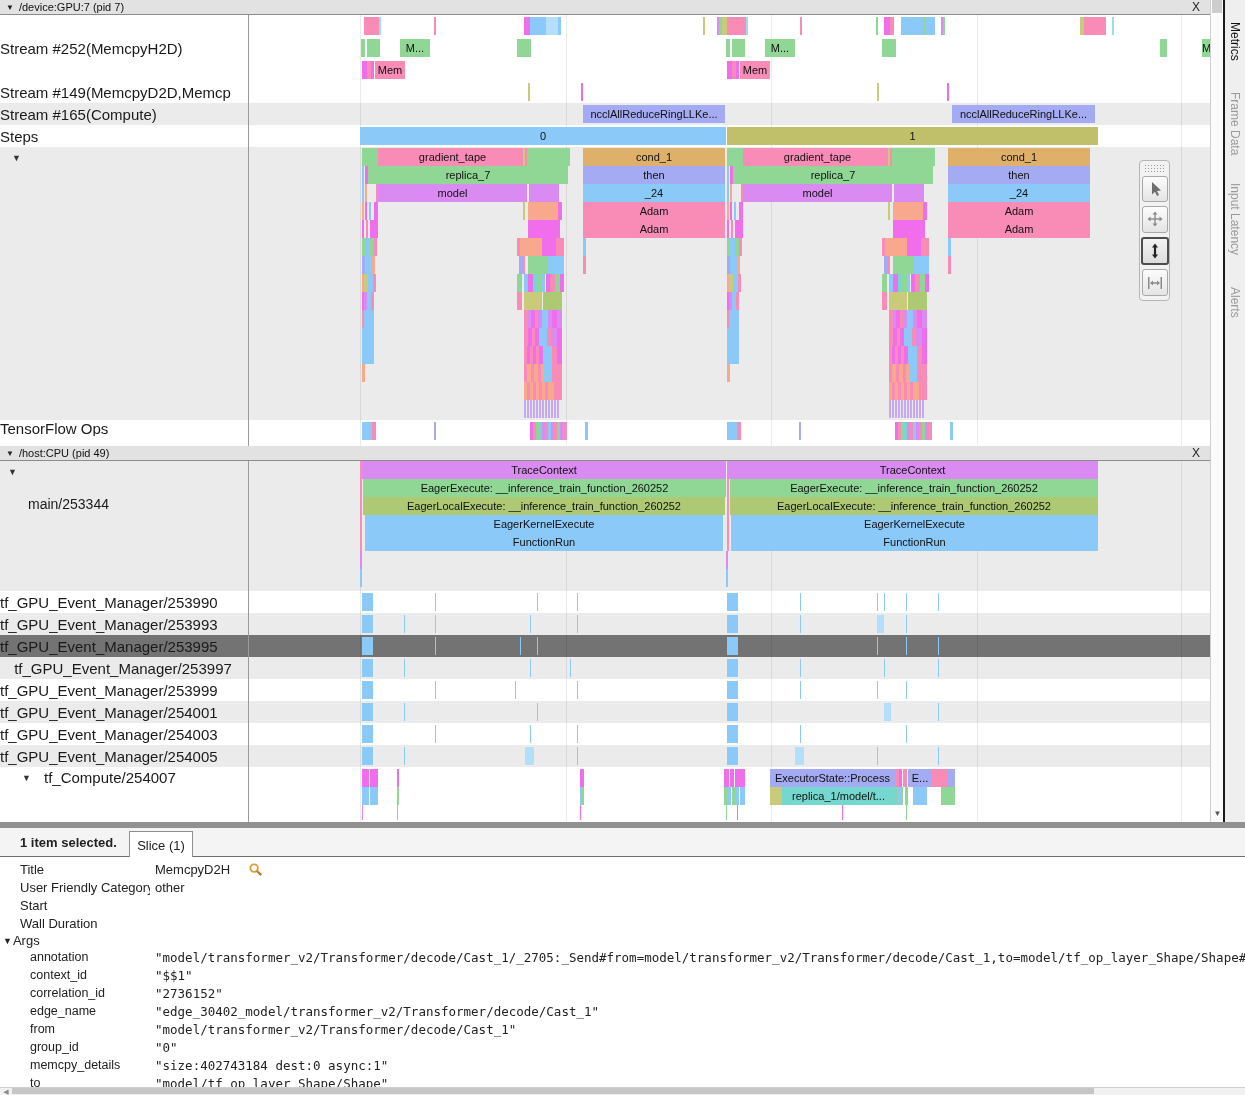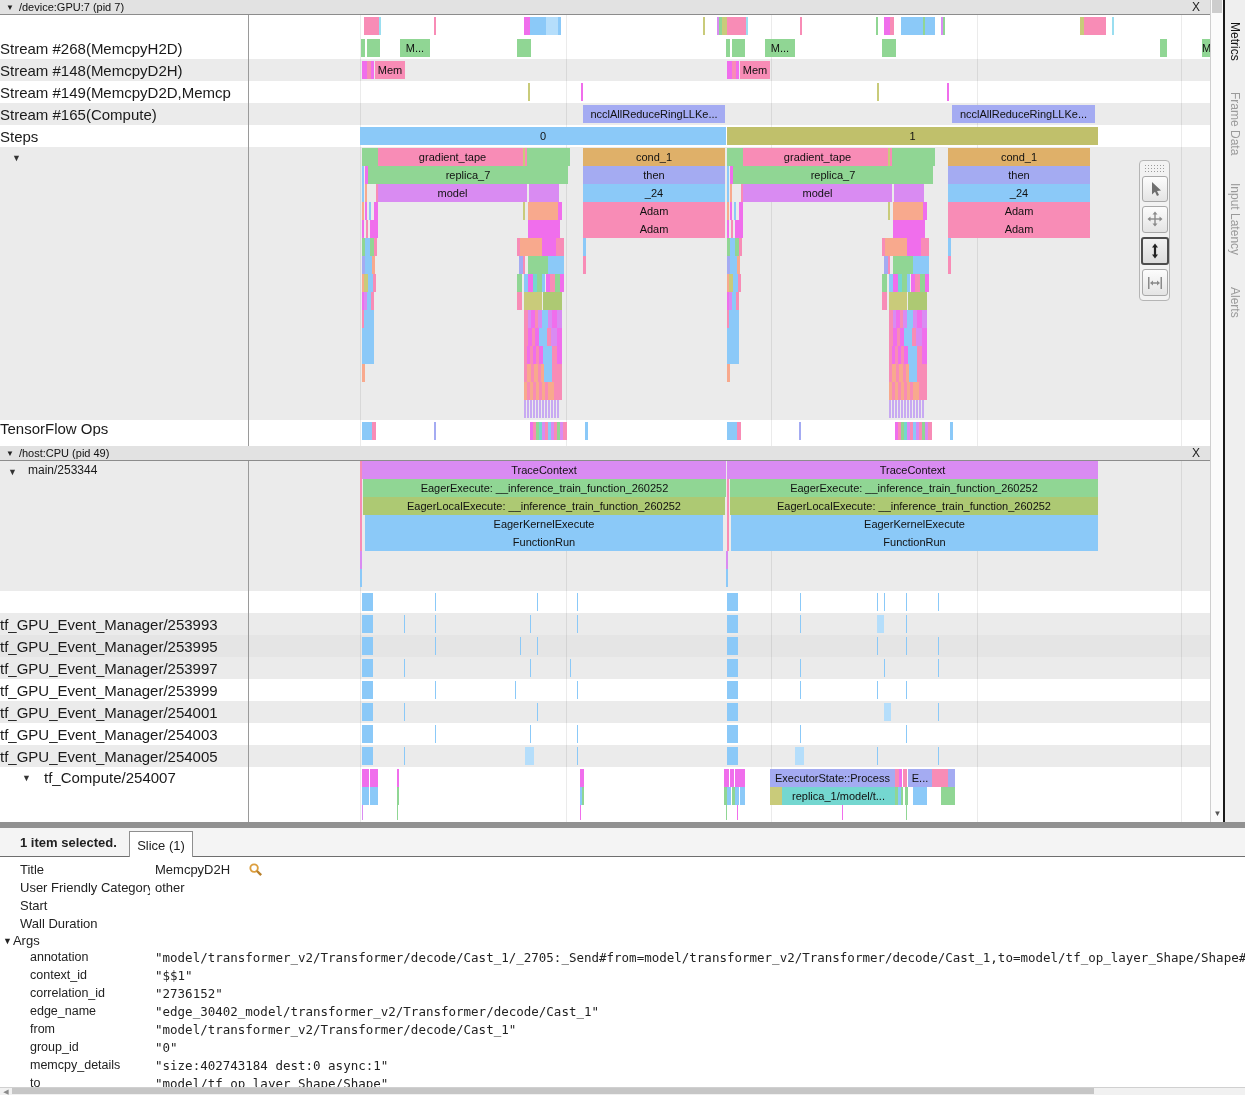--- a/index.html
+++ b/index.html
@@ -73,26 +73,21 @@
 <div id="app">
 
   <div id="trace">
       <div class="hdr" style="top: 0px; height: 14px;">
         <div class="htri">▼</div>
         <div>/device:GPU:7 (pid 7)</div>
         <div class="hclose">X</div>
       </div>
       <div class="track" style="top: 37px; height: 22px; background: rgb(255, 255, 255);">
         <div class="tlabel" style="font-size: 15px;">
-          <span>Stream #268(MemcpyH2D)</span>
-        </div>
-      </div>
-      <div class="track" style="top: 59px; height: 22px; background: rgb(235, 235, 235);">
-        <div class="tlabel" style="font-size: 15px;">
-          <span>Stream #148(MemcpyD2H)</span>
+          <span>Stream #252(MemcpyH2D)</span>
         </div>
       </div>
       <div class="track" style="top: 81px; height: 22px; background: rgb(255, 255, 255);">
         <div class="tlabel" style="font-size: 15px;">
           <span>Stream #149(MemcpyD2D,Memcp</span>
         </div>
       </div>
       <div class="track" style="top: 103px; height: 22px; background: rgb(235, 235, 235);">
         <div class="tlabel" style="font-size: 15px;">
           <span>Stream #165(Compute)</span>
@@ -111,36 +106,41 @@
           <span>TensorFlow Ops</span>
         </div>
       </div>
       <div class="hdr" style="top: 446px; height: 14px;">
         <div class="htri">▼</div>
         <div>/host:CPU (pid 49)</div>
         <div class="hclose">X</div>
       </div>
       <div class="track" style="top: 461px; height: 130px; background: rgb(235, 235, 235);">
         <div class="tri" style="left: 8px; top: 6px;">▼</div>
-        <div class="tlabel toplab" style="font-size: 12px; padding-left: 28px;">
+        <div class="tlabel toplab" style="font-size: 14px; padding-left: 28px; margin-top: 33px;">
           <span>main/253344</span>
         </div>
       </div>
+      <div class="track" style="top: 591px; height: 22px; background: rgb(255, 255, 255);">
+        <div class="tlabel" style="font-size: 15px;">
+          <span>tf_GPU_Event_Manager/253990</span>
+        </div>
+      </div>
       <div class="track" style="top: 613px; height: 22px; background: rgb(235, 235, 235);">
         <div class="tlabel" style="font-size: 15px;">
           <span>tf_GPU_Event_Manager/253993</span>
         </div>
       </div>
-      <div class="track" style="top: 635px; height: 22px; background: #e5e5e5;">
+      <div class="track" style="top: 635px; height: 22px; background: #737373;">
         <div class="tlabel" style="font-size: 15px;">
           <span>tf_GPU_Event_Manager/253995</span>
         </div>
       </div>
       <div class="track" style="top: 657px; height: 22px; background: rgb(235, 235, 235);">
-        <div class="tlabel" style="font-size: 15px;">
+        <div class="tlabel" style="font-size: 15px; justify-content: center;">
           <span>tf_GPU_Event_Manager/253997</span>
         </div>
       </div>
       <div class="track" style="top: 679px; height: 22px; background: rgb(255, 255, 255);">
         <div class="tlabel" style="font-size: 15px;">
           <span>tf_GPU_Event_Manager/253999</span>
         </div>
       </div>
       <div class="track" style="top: 701px; height: 22px; background: rgb(235, 235, 235);">
         <div class="tlabel" style="font-size: 15px;">

